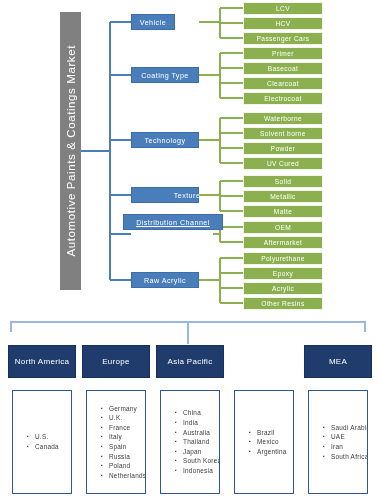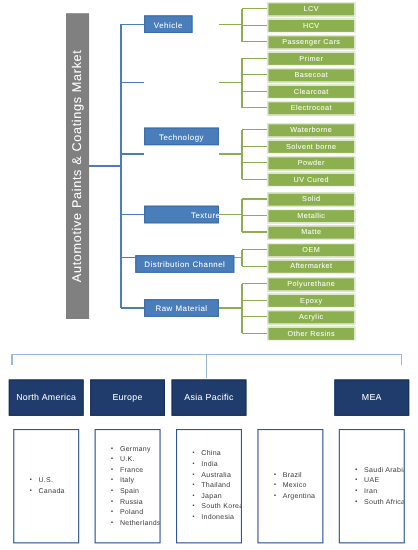--- a/index.html
+++ b/index.html
@@ -166,31 +166,34 @@
     </g>
   </svg>
 
   <div class="title-bar">
     <span class="txt">Automotive Paints &amp; Coatings Market</span>
   </div>
 
   <div class="cat" style="left:131px;top:14px;width:44px;height:16px;">
     <span>Vehicle</span>
   </div>
-  <div class="cat" style="left:131px;top:116px;width:68px;height:16px;">
+  <div class="cat" style="left:131px;top:67px;width:68px;height:16px;">
+    <span>Coating Type</span>
+  </div>
+  <div class="cat" style="left:131px;top:132px;width:68px;height:16px;">
     <span>Technology</span>
   </div>
   <div class="cat" style="left:131px;top:187px;width:68px;height:16px;padding-left:44px;">
     <span>Texture</span>
   </div>
-  <div class="cat" style="left:123px;top:232px;width:90px;height:16px;">
+  <div class="cat" style="left:123px;top:214px;width:100px;height:16px;text-decoration:underline;">
     <span>Distribution  Channel</span>
   </div>
   <div class="cat" style="left:131px;top:272px;width:68px;height:16px;">
-    <span>Raw Material</span>
+    <span>Raw Acrylic</span>
   </div>
 
   <div class="leaf" style="top:2px;">
       <span>LCV</span>
     </div>
   <div class="leaf" style="top:17px;">
       <span>HCV</span>
     </div>
   <div class="leaf" style="top:32px;">
       <span>Passenger Cars</span>

